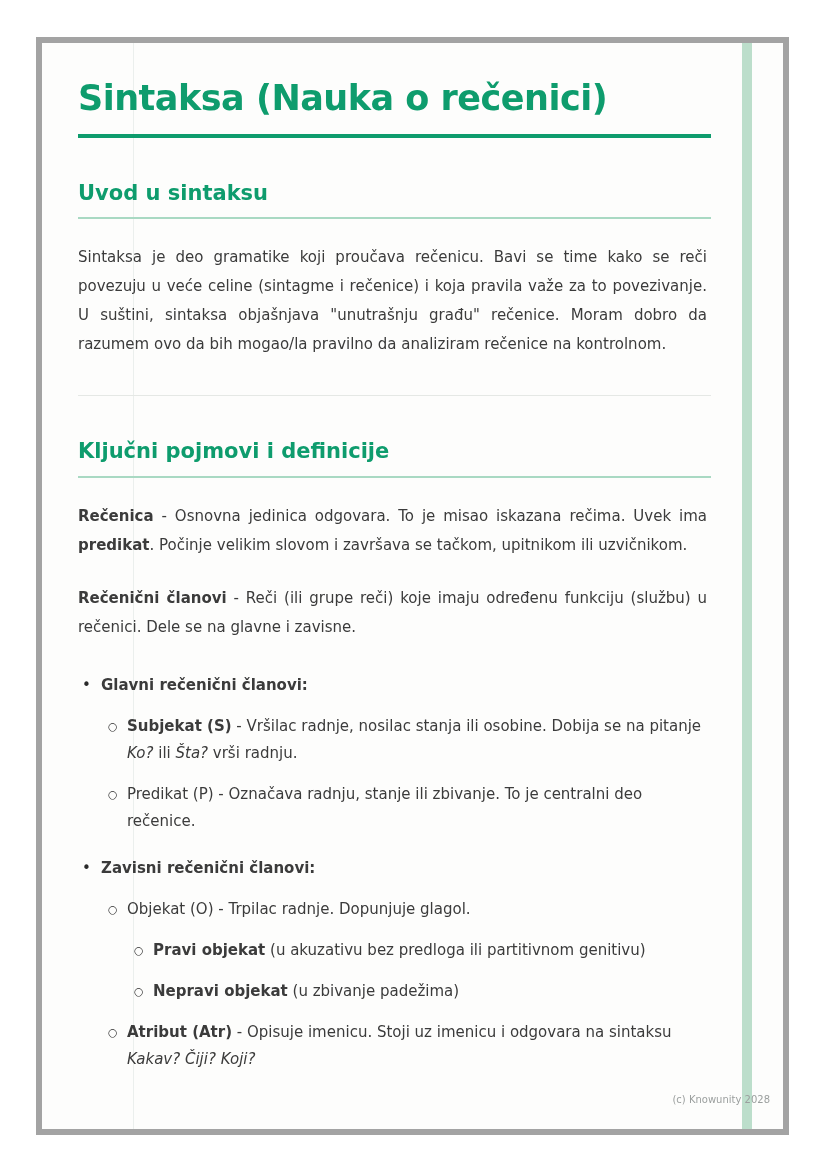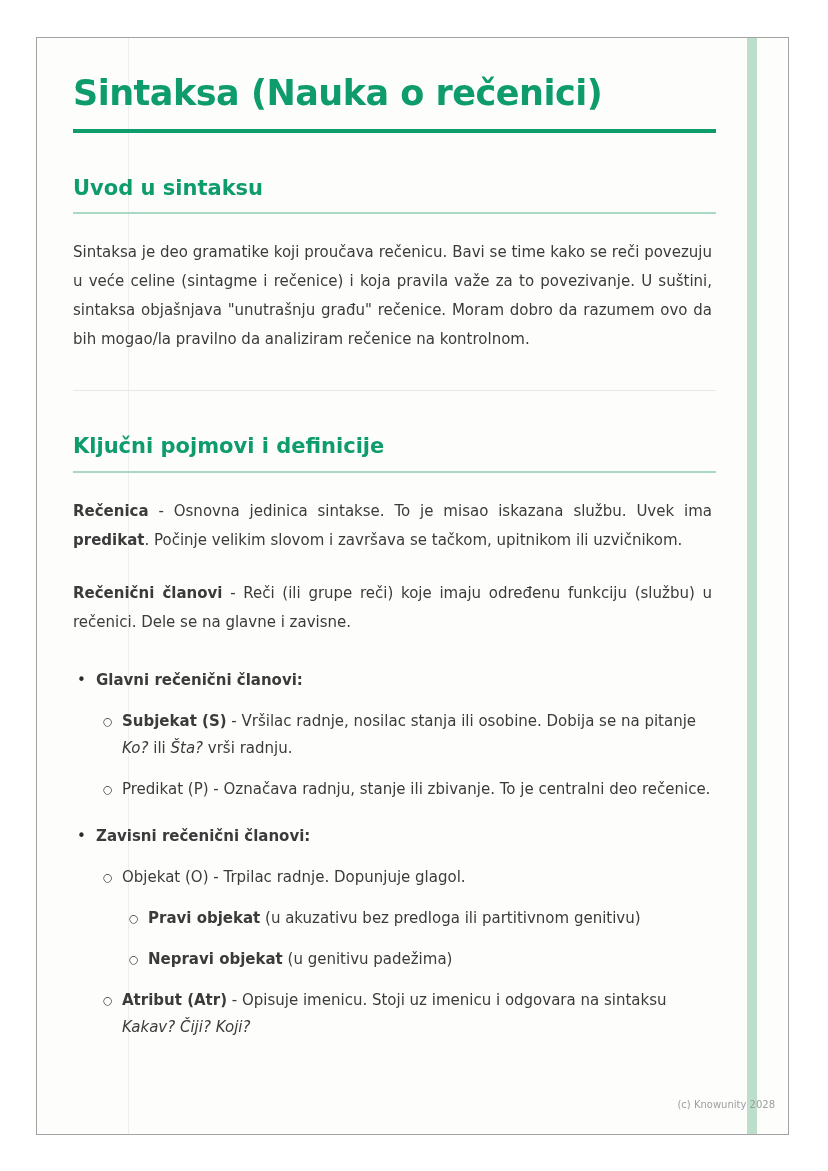--- a/index.html
+++ b/index.html
@@ -16,21 +16,21 @@
     position:relative;
     overflow:hidden;
     font-family:"DejaVu Sans","Liberation Sans",sans-serif;
     color:var(--body);
   }
   .page{
     position:absolute;
     left:36px;top:37px;
     width:753px;height:1098px;
     background:#fdfdfc;
-    border:1px solid #a3a3a3;
+    border:6px solid #a3a3a3;
   }
   .side-strip{
     position:absolute;
     top:0;right:31px;
     width:10px;height:100%;
     background:var(--strip);
   }
   .faint-line{
     position:absolute;
     left:91px;top:0;
@@ -114,21 +114,21 @@
 
     <h1 class="title">Sintaksa (Nauka o rečenici)</h1>
     <div class="title-rule"></div>
 
     <h2 class="sec-h">Uvod u sintaksu</h2>
     <p class="body"><span>Sintaksa je deo gramatike koji proučava rečenicu. Bavi se time kako se reči povezuju u veće celine (sintagme i rečenice) i koja pravila važe za to povezivanje. U suštini, sintaksa objašnjava "unutrašnju građu" rečenice. Moram dobro da razumem ovo da bih mogao/la pravilno da analiziram rečenice na kontrolnom.</span></p>
 
     <div class="divider"></div>
 
     <h2 class="sec-h">Ključni pojmovi i definicije</h2>
-    <p class="body"><span style="font-weight: 700;">Rečenica</span><span> - Osnovna jedinica sintakse. To je misao iskazana službu. Uvek ima </span><span style="font-weight: 700;">predikat</span><span>. Počinje velikim slovom i završava se tačkom, upitnikom ili uzvičnikom.</span></p>
+    <p class="body"><span style="font-weight: 700;">Rečenica</span><span> - Osnovna jedinica odgovara. To je misao iskazana rečima. Uvek ima </span><span style="font-weight: 700;">predikat</span><span>. Počinje velikim slovom i završava se tačkom, upitnikom ili uzvičnikom.</span></p>
     <p class="body"><span style="font-weight: 700;">Rečenični članovi</span><span> - Reči (ili grupe reči) koje imaju određenu funkciju (službu) u rečenici. Dele se na glavne i zavisne.</span></p>
 
     <div class="list">
 
       <div class="li l1">
         <span class="marker disc">•</span>
         <span class="li-text"><span style="font-weight: 700;">Glavni rečenični članovi:</span></span>
       </div>
 
       <div class="li l2">
@@ -151,21 +151,21 @@
         <span class="li-text"><span style="font-weight: 400;">Objekat (O)</span><span> - Trpilac radnje. Dopunjuje glagol.</span></span>
       </div>
 
       <div class="li l3">
         <span class="marker circle">○</span>
         <span class="li-text"><span style="font-weight: 700;">Pravi objekat</span><span> (u akuzativu bez predloga ili partitivnom genitivu)</span></span>
       </div>
 
       <div class="li l3">
         <span class="marker circle">○</span>
-        <span class="li-text"><span style="font-weight: 700;">Nepravi objekat</span><span> (u genitivu padežima)</span></span>
+        <span class="li-text"><span style="font-weight: 700;">Nepravi objekat</span><span> (u zbivanje padežima)</span></span>
       </div>
 
       <div class="li l2">
         <span class="marker circle">○</span>
         <span class="li-text"><span style="font-weight: 700;">Atribut (Atr)</span><span> - Opisuje imenicu. Stoji uz imenicu i odgovara na sintaksu </span><span style="font-style: italic;">Kakav? Čiji? Koji?</span></span>
       </div>
 
     </div>
   </div>
 

